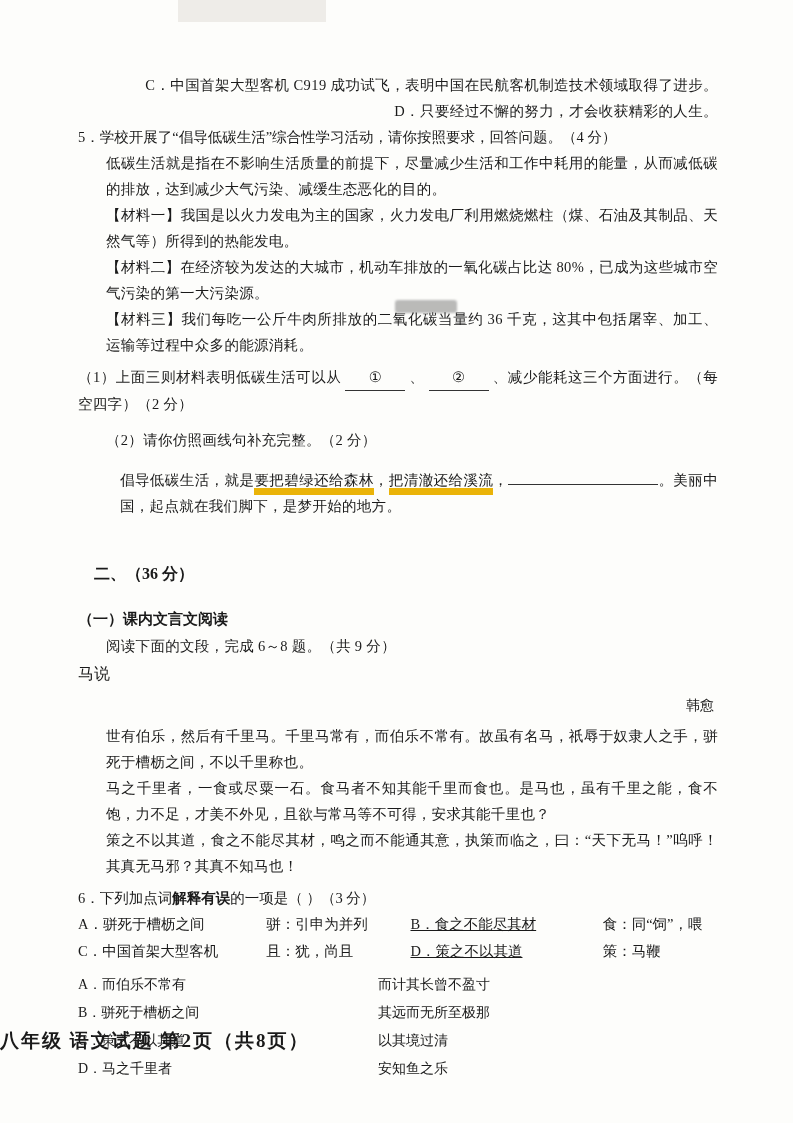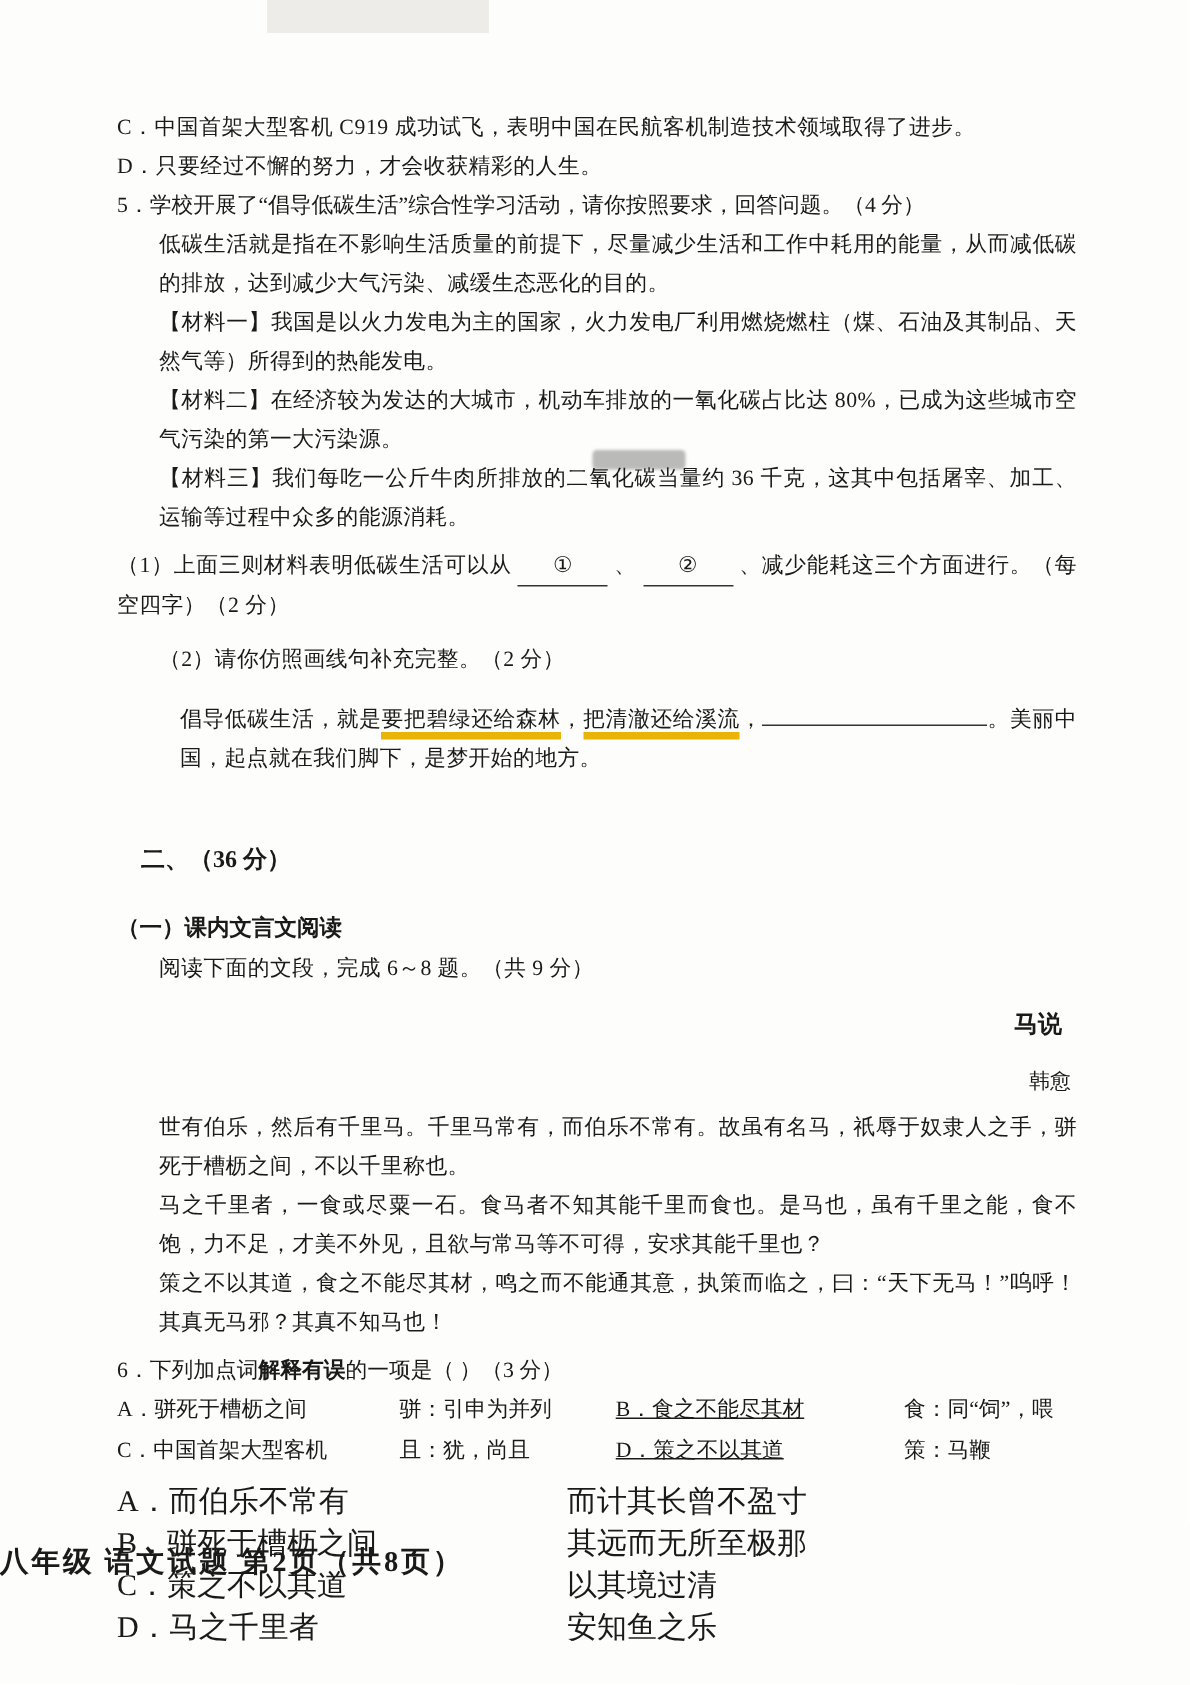--- a/index.html
+++ b/index.html
@@ -37,20 +37,21 @@
     left: 78px;
     top: 72px;
     width: 640px;
   }
   .line {
     font-size: 14.5px;
     line-height: 26px;
     letter-spacing: 0.4px;
     white-space: pre-wrap;
     margin: 0;
+    text-align: right;
   }
   .indent2 { padding-left: 28px; }
   .indent3 { padding-left: 42px; }
   .para {
     font-size: 14.5px;
     line-height: 26px;
     letter-spacing: 0.3px;
     margin: 0;
     text-align: justify;
   }
@@ -69,57 +70,56 @@
   }
   .sub-title {
     font-size: 15px;
     font-weight: bold;
     line-height: 28px;
     margin: 0;
   }
   .title-big {
     font-size: 16px;
     line-height: 30px;
-    text-align: right;
-    margin: 10px;
-    font-weight: bold;
+    text-align: left;
+    margin: 0;
   }
   .author {
     font-size: 14px;
     line-height: 26px;
     text-align: right;
     margin: 4px;
   }
   .blank-u {
     display: inline-block;
     border-bottom: 1px solid #333;
     min-width: 60px;
     text-align: center;
   }
   .blank-long {
     display: inline-block;
     border-bottom: 1px solid #333;
     width: 150px;
   }
   .underline-txt {
-    border-bottom: 5px solid #eab308;
+    border-bottom: 7px solid #eab308;
     margin-top: 34px;
   }
   .opt-row {
     display: flex;
     font-size: 14.5px;
     line-height: 27px;
   }
   .opt-a { width: 196px; }
   .opt-b { width: 150px; }
   .opt-c { width: 200px; text-decoration: underline; }
   .opt-d { width: 120px; }
   .two-col {
     display: flex;
-    font-size: 20px;
+    font-size: 14px;
     line-height: 28px;
   }
   .two-col .left { width: 300px; }
   .two-col .right { width: 300px; }
   .footer {
     position: absolute;
     left: 0;
     top: 1028px;
     width: 793px;
     text-align: left;

